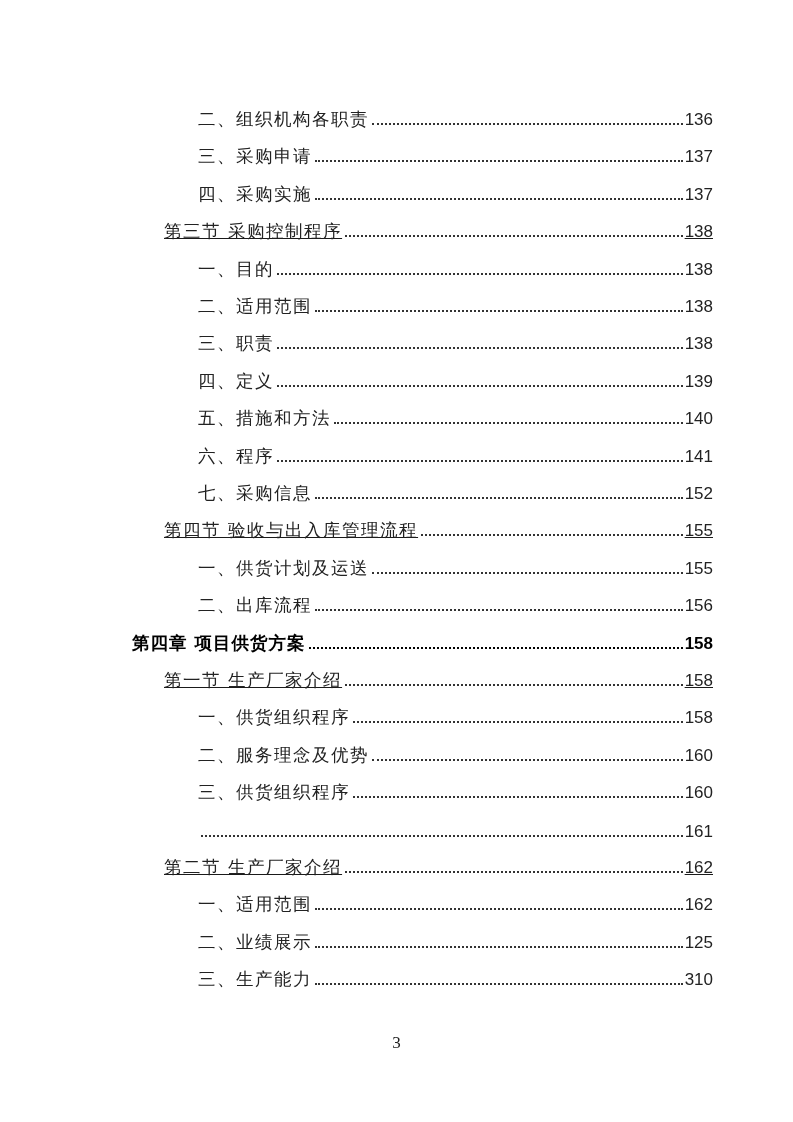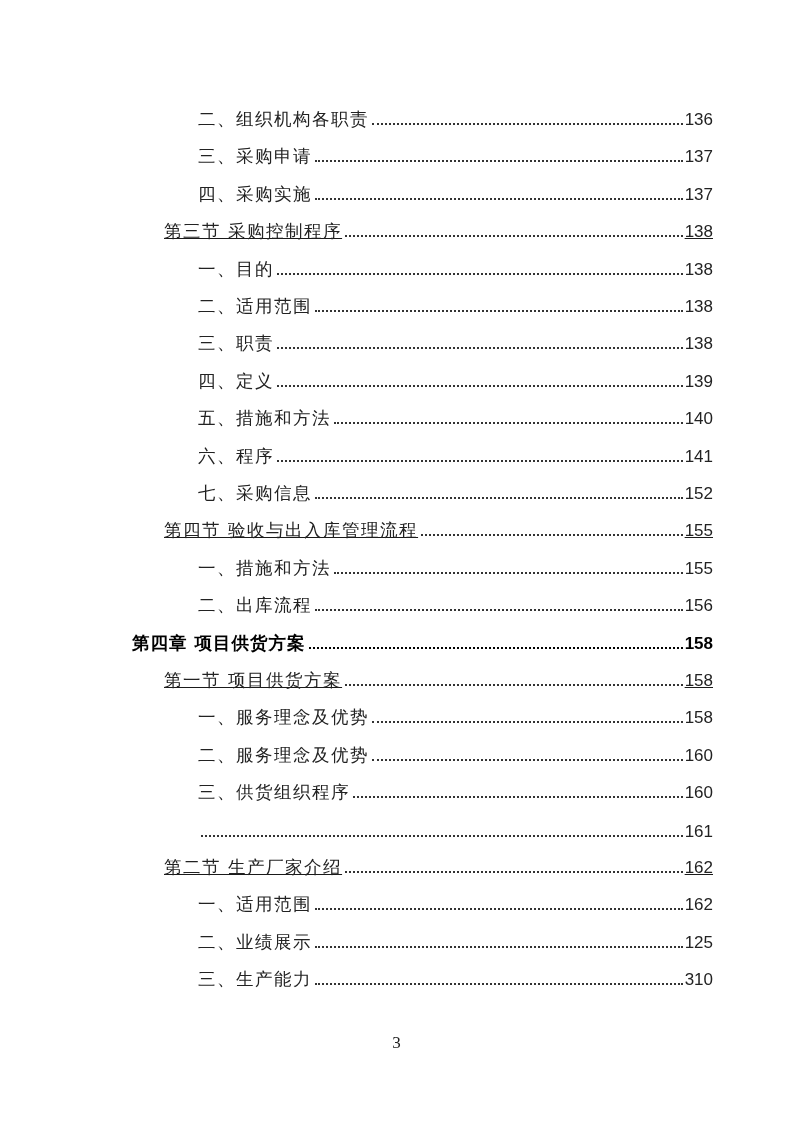--- a/index.html
+++ b/index.html
@@ -103,49 +103,49 @@
     </div>
   <div class="row lvl2" style="top:411.4px">
       <div class="entry">
         <span class="label">第四节  验收与出入库管理流程</span>
         <span class="leader"></span>
         <span class="page">155</span>
       </div>
     </div>
   <div class="row lvl3" style="top:448.8px">
       <div class="entry">
-        <span class="label">一、措施和方法</span>
+        <span class="label">一、供货计划及运送</span>
         <span class="leader"></span>
         <span class="page">155</span>
       </div>
     </div>
   <div class="row lvl3" style="top:486.2px">
       <div class="entry">
         <span class="label">二、出库流程</span>
         <span class="leader"></span>
         <span class="page">156</span>
       </div>
     </div>
   <div class="row lvl1" style="top:523.6px">
       <div class="entry">
         <span class="label">第四章  项目供货方案</span>
         <span class="leader"></span>
         <span class="page">158</span>
       </div>
     </div>
   <div class="row lvl2" style="top:561px">
       <div class="entry">
-        <span class="label">第一节  项目供货方案</span>
+        <span class="label">第一节  生产厂家介绍</span>
         <span class="leader"></span>
         <span class="page">158</span>
       </div>
     </div>
   <div class="row lvl3" style="top:598.4px">
       <div class="entry">
-        <span class="label">一、服务理念及优势</span>
+        <span class="label">一、供货组织程序</span>
         <span class="leader"></span>
         <span class="page">158</span>
       </div>
     </div>
   <div class="row lvl3" style="top:635.8px">
       <div class="entry">
         <span class="label">二、服务理念及优势</span>
         <span class="leader"></span>
         <span class="page">160</span>
       </div>

